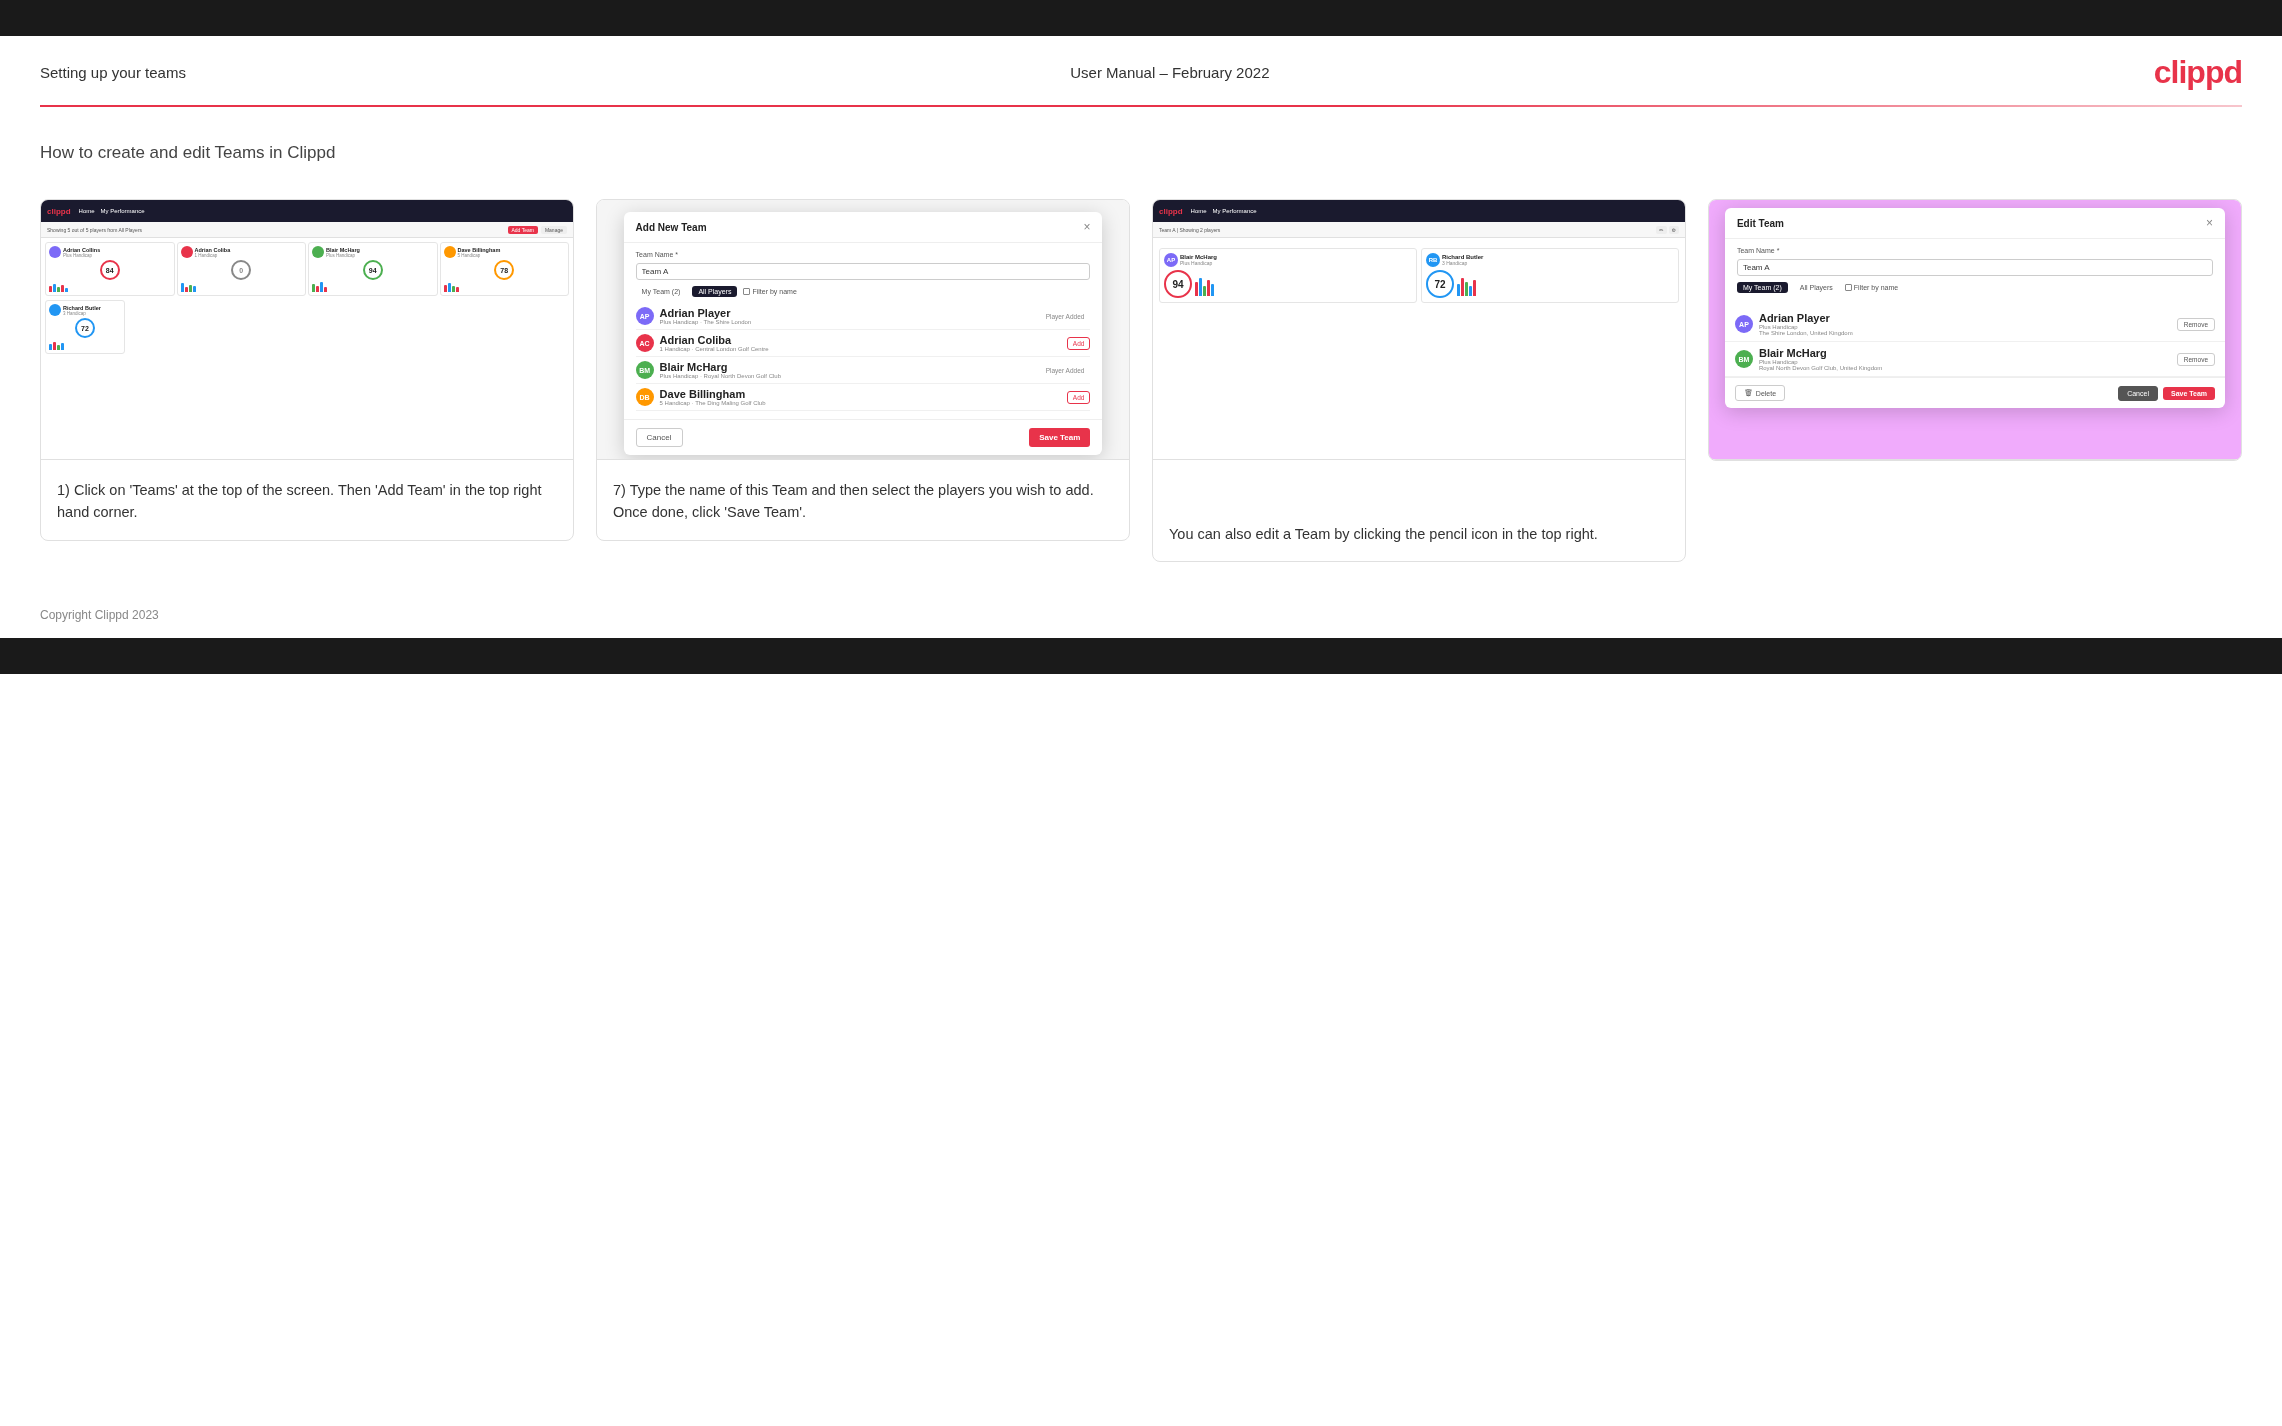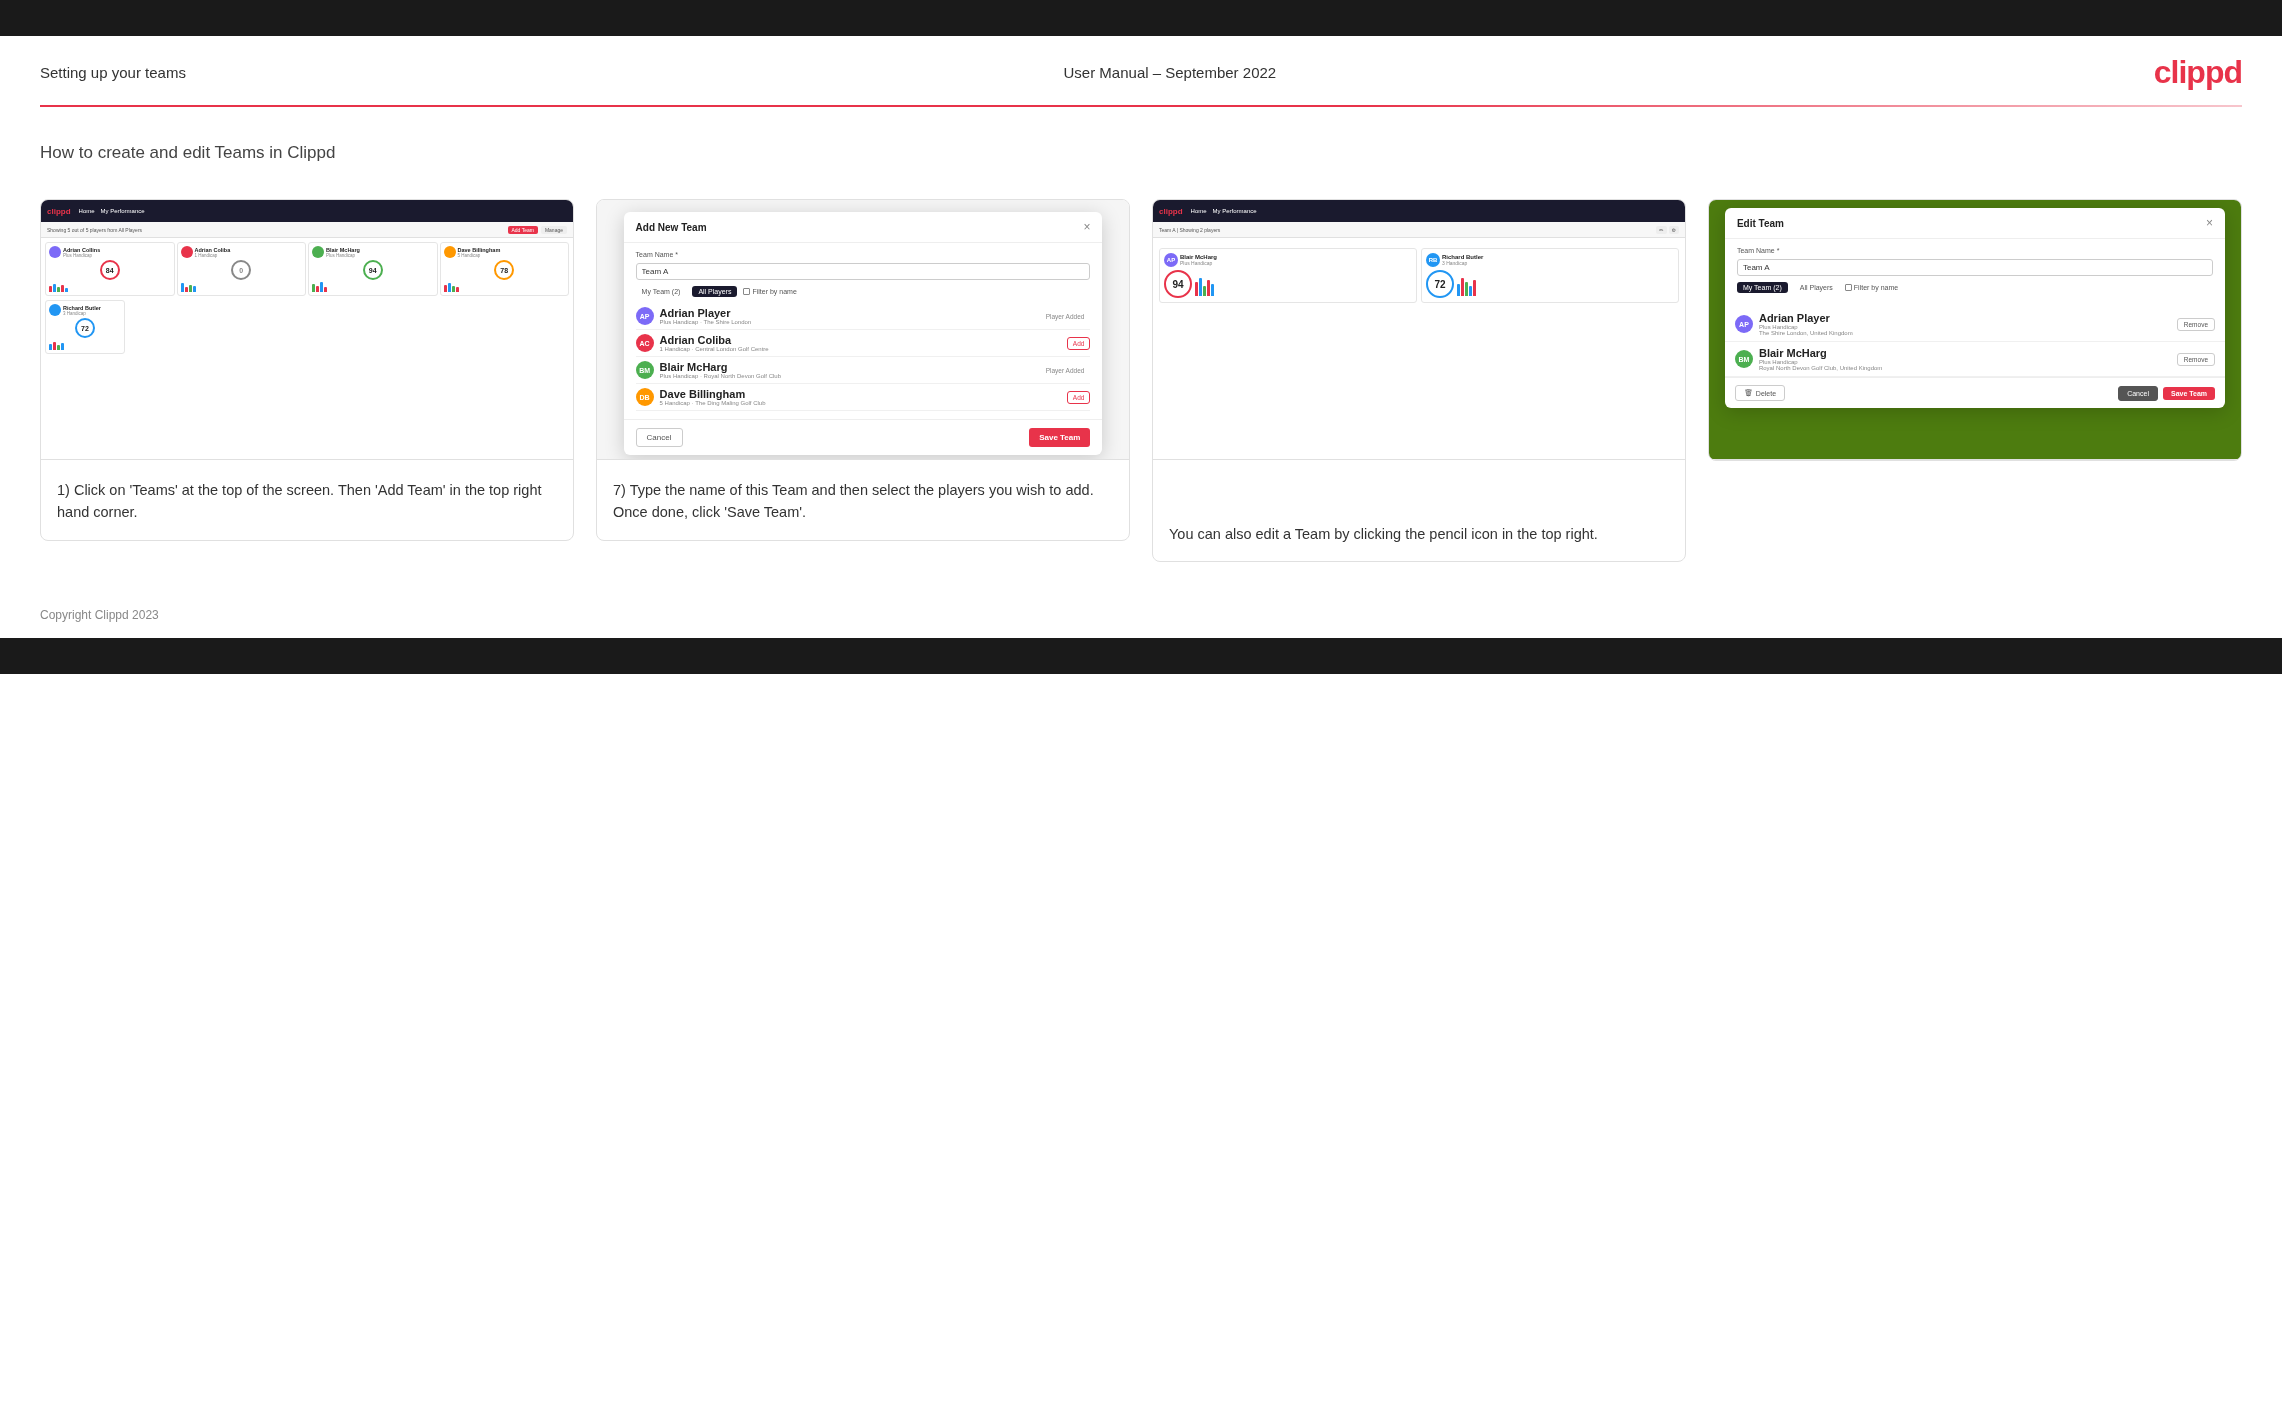--- a/index.html
+++ b/index.html
@@ -314,21 +314,21 @@
     .team-player-card {
       background: #fff;
       border: 1px solid #e5e5e5;
       border-radius: 3px;
       padding: 4px;
       font-size: 5px;
     }
 
     
     .edit-modal-mock {
-      background: #4d7c0f;
+      background: #f0abfc;
       width: 100%;
       height: 100%;
       display: flex;
       align-items: flex-start;
       justify-content: center;
       padding-top: 8px;
     }
     .edit-modal-box {
       background: #fff;
       border-radius: 6px;
@@ -421,21 +421,21 @@
     .avatar-bm { background: #4CAF50; }
     .avatar-db { background: #FF9800; }
   </style>
 </head>
 <body>
 
 <div class="top-bar"></div>
 
 <div class="header">
   <div class="header-left">Setting up your teams</div>
-  <div class="header-center">User Manual – September 2022</div>
+  <div class="header-center">User Manual – February 2022</div>
   <div class="header-logo">clippd</div>
 </div>
 
 <div class="header-divider"></div>
 
 <div class="page-content">
   <div class="page-subtitle">How to create and edit Teams in Clippd</div>
 
   <div class="cards-row">
 

